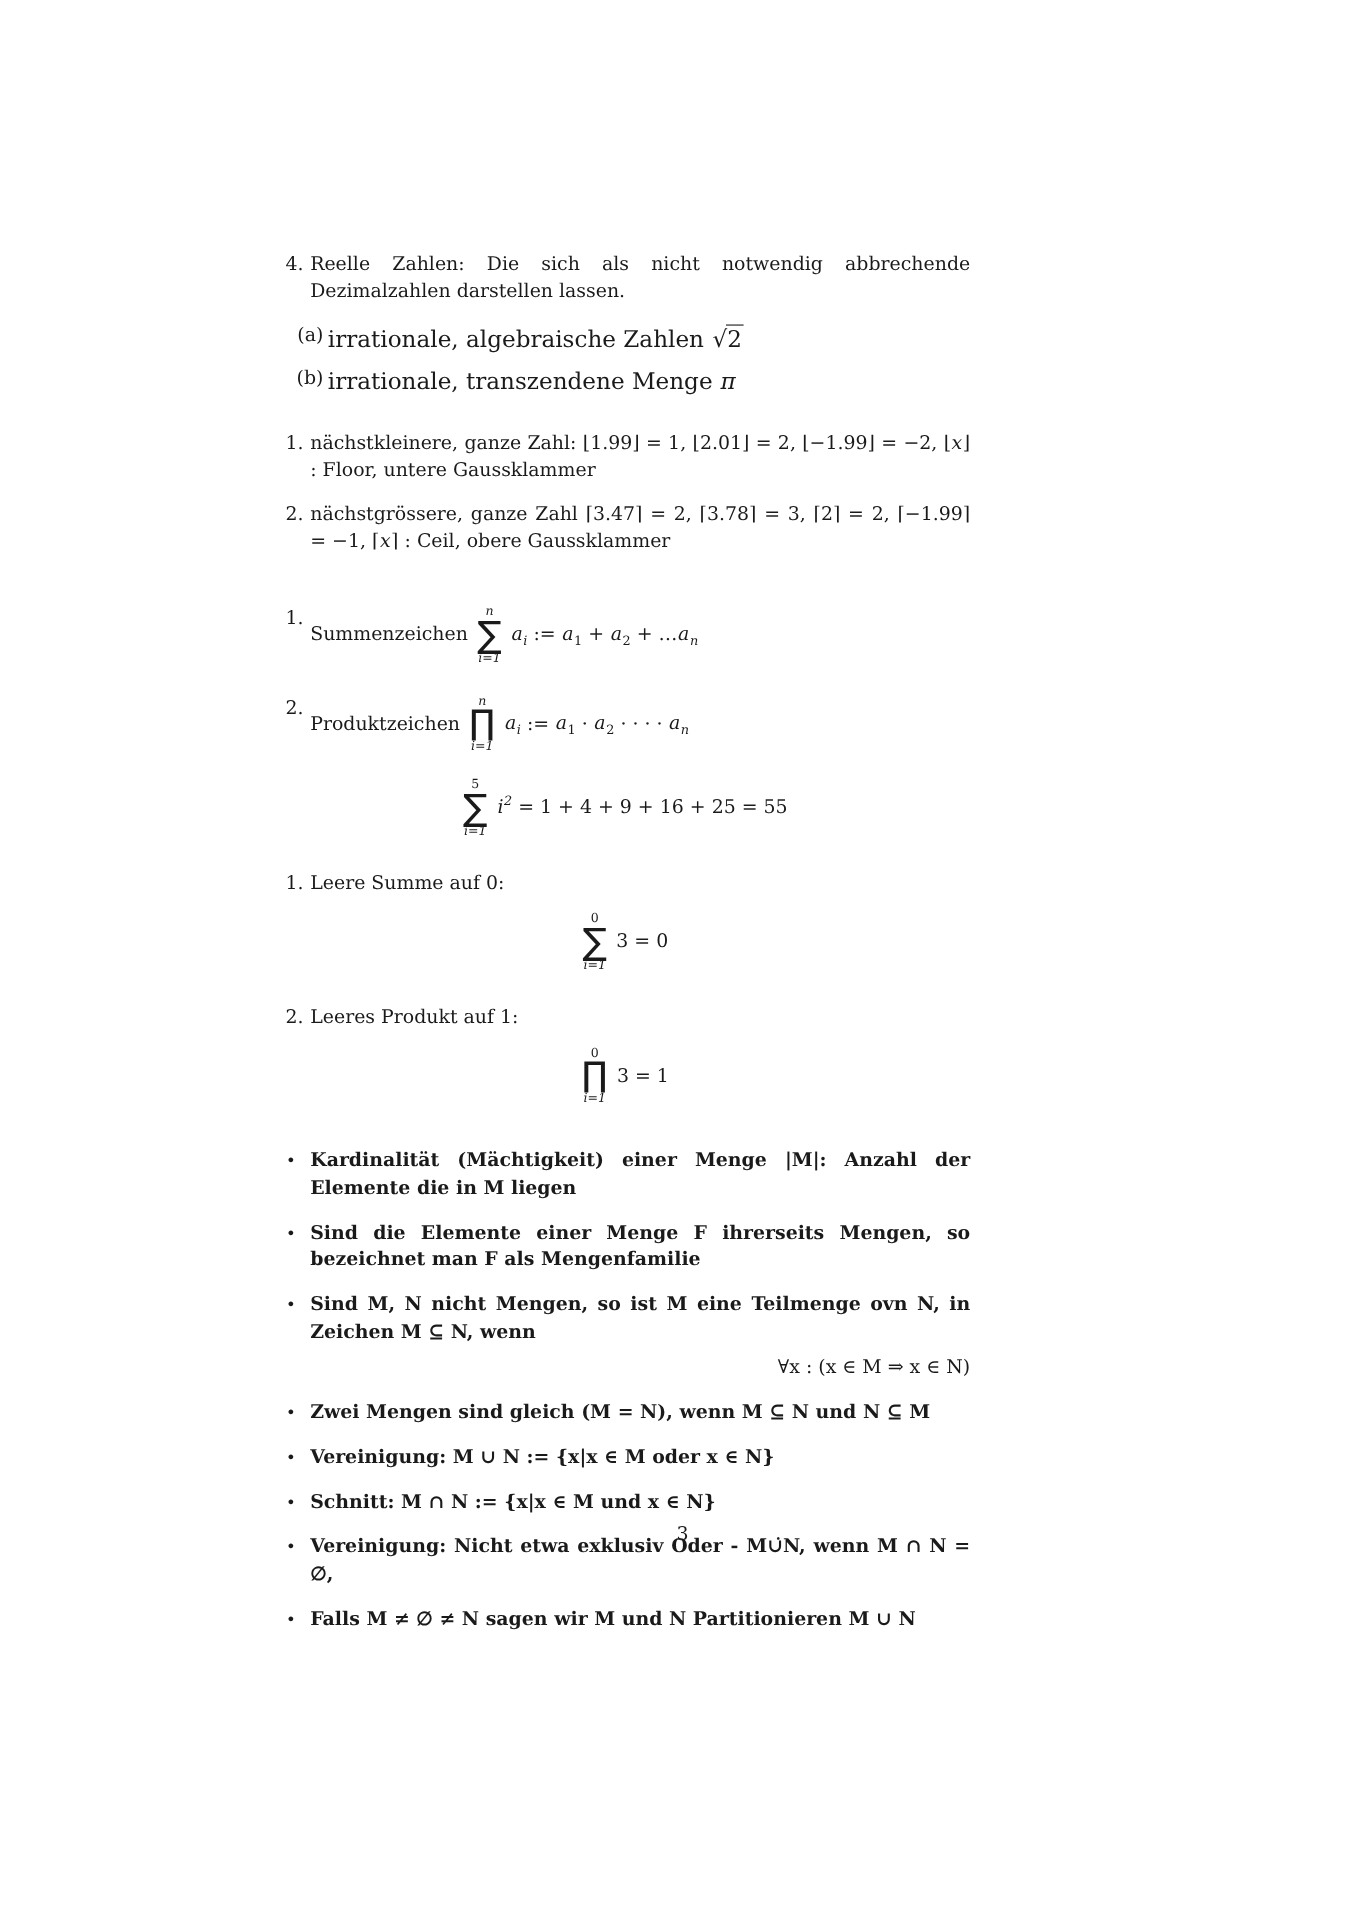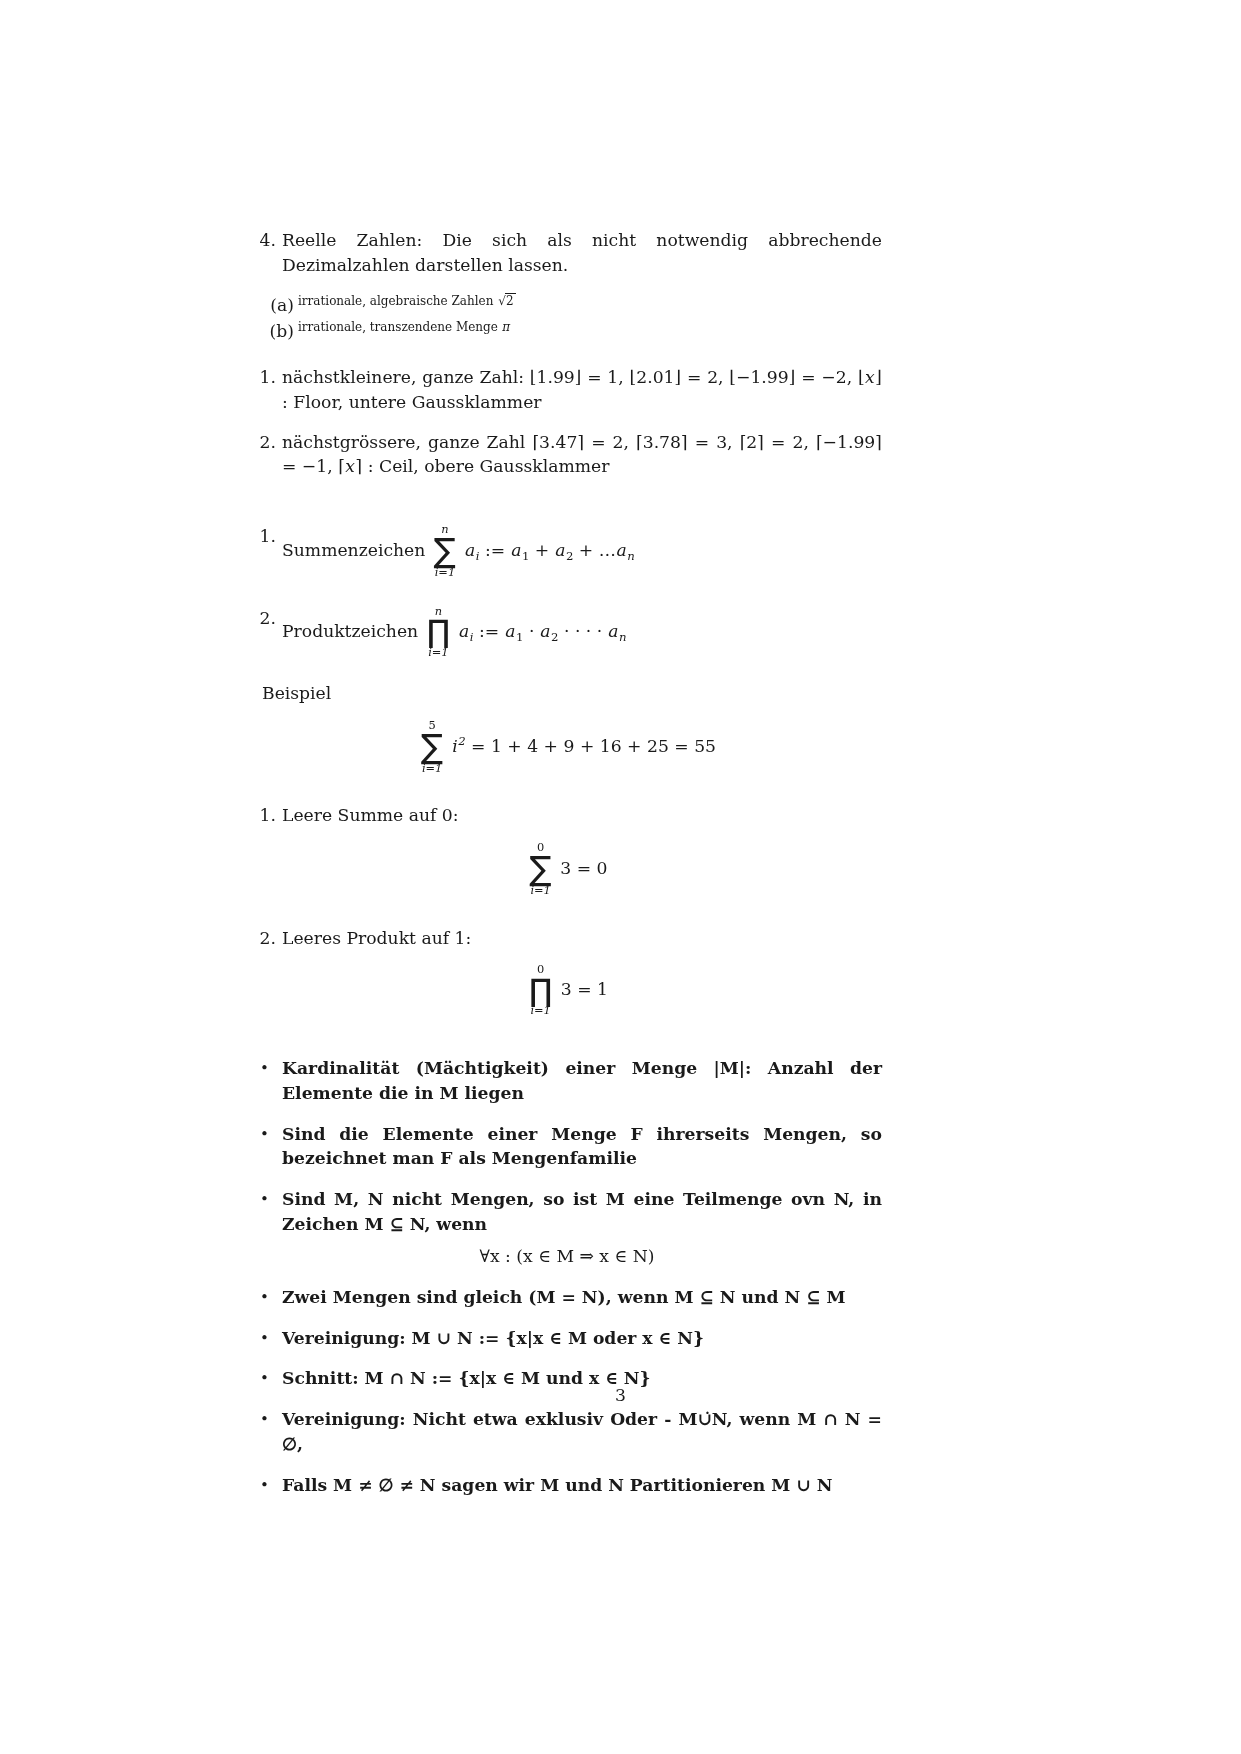--- a/index.html
+++ b/index.html
@@ -65,21 +65,21 @@
   .subitem > .marker {
     position: absolute;
     left: 8px;
     top: 0;
     width: 34px;
     text-align: right;
     font-size: 17.2px;
     line-height: 1.44;
   }
   .subitem > .body {
-    font-size: 12px;
+    font-size: 21px;
     line-height: 1.44;
   }
 
   .bullet-item {
     position: relative;
     padding-left: 30px;
     margin-bottom: 16px;
   }
   .bullet-item > .marker {
     position: absolute;
@@ -266,21 +266,20 @@
         <span class="math"><i class="v">a</i><sub class="idx">i</sub></span>
         <span class="math">:=</span>
         <span class="math"><i class="v">a</i><sub class="idx num">1</sub></span>
         <span class="math">·</span>
         <span class="math"><i class="v">a</i><sub class="idx num">2</sub></span>
         <span class="math">· · · ·</span>
         <span class="math"><i class="v">a</i><sub class="idx">n</sub></span>
       </div>
     </div>
 
-    <div class="plain-par" style="margin-bottom:6px;">Beispiel</div>
 
     <div class="display-eq tall">
       <span class="bigop">
         <span class="lim num">5</span>
         <span class="glyph">∑</span>
         <span class="lim">i=1</span>
       </span>
       <span class="math"><i class="v">i</i><sup class="exp nm">2</sup></span>
       <span class="math">= 1 + 4 + 9 + 16 + 25 = 55</span>
     </div>
@@ -325,21 +324,21 @@
 
     <div class="bullet-item">
       <span class="marker">•</span>
       <div class="body">Sind die Elemente einer Menge F ihrerseits Mengen, so bezeichnet man F als Mengenfamilie</div>
     </div>
 
     <div class="bullet-item" style="margin-bottom:8px;">
       <span class="marker">•</span>
       <div class="body">Sind M, N nicht Mengen, so ist M eine Teilmenge ovn N, in Zeichen M ⊆ N, wenn</div>
     </div>
-    <div class="display-eq" style="margin-bottom:18px;">∀x : (x ∈ M ⇒ x ∈ N)</div>
+    <div class="display-eq" style="margin-bottom:18px;text-align:right;">∀x : (x ∈ M ⇒ x ∈ N)</div>
 
     <div class="bullet-item">
       <span class="marker">•</span>
       <div class="body">Zwei Mengen sind gleich (M = N), wenn M ⊆ N und N ⊆ M</div>
     </div>
 
     <div class="bullet-item">
       <span class="marker">•</span>
       <div class="body">Vereinigung: M ∪ N := {x|x ∈ M oder x ∈ N}</div>
     </div>

